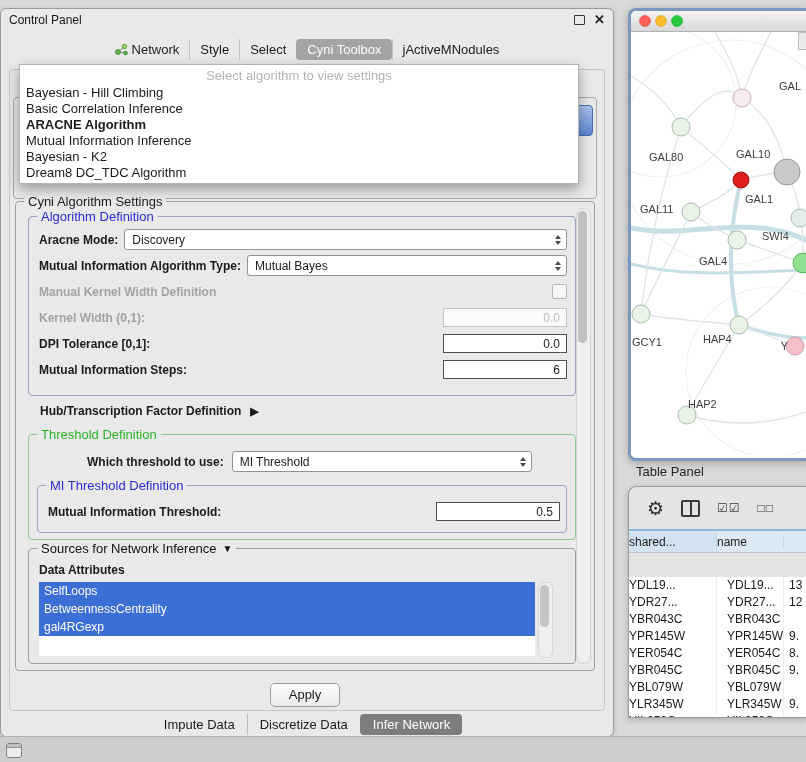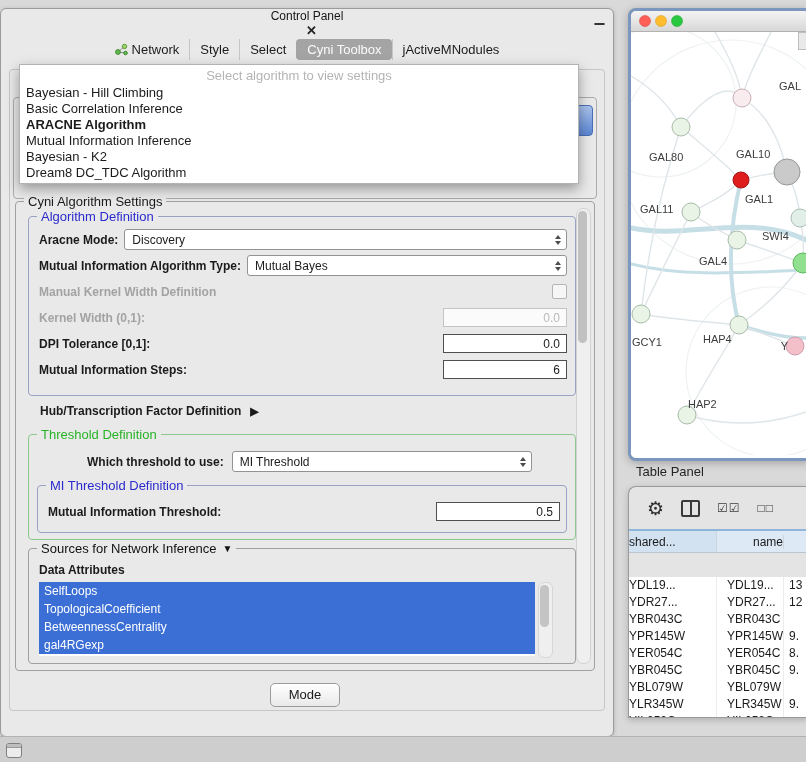--- a/index.html
+++ b/index.html
@@ -6,21 +6,21 @@
     background:#d9d9d9;font-family:"Liberation Sans",sans-serif;font-size:12px;color:#1b1b1b;}
 
   
   .bottom-strip{position:absolute;left:0;top:736px;width:806px;height:26px;background:#cecece;border-top:1px solid #b2b2b2;}
   .mini-icon{position:absolute;left:6px;top:743px;width:14px;height:13px;border:1px solid #7f7f7f;border-radius:3px;background:#ececec;}
   .mini-icon i{display:block;height:3px;background:#bdbdbd;border-bottom:1px solid #9a9a9a;border-radius:2px 2px 0 0;}
 
   
   .cp{position:absolute;left:0;top:8px;width:612px;height:727px;background:#e9e9e9;
       border:1px solid #9b9b9b;border-radius:6px;box-shadow:0 1px 4px rgba(0,0,0,.18);}
-  .cp-titlebar{position:absolute;left:0;top:0;width:100%;height:22px;display:flex;align-items:center;padding:0 8px;box-sizing:border-box;flex-direction:column;}
+  .cp-titlebar{position:absolute;left:0;top:0;width:100%;height:22px;display:flex;align-items:center;padding:0 8px;box-sizing:border-box;}
   .cp-title{font-size:12px;color:#161616;}
   .cp-float{margin-left:auto;width:9px;height:8px;border:1.5px solid #333;border-radius:1px;cursor:pointer;}
   .cp-close{margin-left:9px;font-weight:bold;font-size:13px;color:#222;cursor:pointer;line-height:12px;}
 
   .cp-tabs{position:absolute;left:0;top:30px;width:100%;display:flex;justify-content:center;align-items:center;font-size:13px;}
   .cp-tab{padding:3px 10px;display:flex;align-items:center;gap:4px;cursor:pointer;white-space:nowrap;}
   .cp-tab + .cp-tab{border-left:1px solid #c6c6c6;}
   .cp-tab.active{background:#a4a4a4;color:#fbfbfb;border-radius:4px;border-left-color:transparent;}
 
   .tab-content{position:absolute;left:8px;top:60px;width:594px;height:640px;border:1px solid #c6c6c6;border-radius:4px;}
@@ -104,21 +104,21 @@
   .gear{font-size:19px;color:#2e2e2e;cursor:pointer;line-height:19px;}
   .colicon{width:15px;height:13px;border:2px solid #3a3a3a;border-radius:2px;position:relative;cursor:pointer;}
   .colicon i{position:absolute;left:50%;top:0;bottom:0;width:2px;background:#3a3a3a;margin-left:-1px;}
   .checks,.unchecks{font-size:12px;color:#3a3a3a;letter-spacing:1px;cursor:pointer;}
   .thead{display:flex;height:21px;background:#dde9f4;border-top:2px solid #8fb6da;border-bottom:1px solid #b9c6d2;align-items:center;font-size:12px;}
   .tc{box-sizing:border-box;overflow:hidden;white-space:nowrap;}
   .c1{width:88px;border-right:1px solid #ccd6df;}
   .c2{width:67px;padding-left:10px;border-right:1px solid #ccd6df;}
   .c3{flex:1;padding-left:5px;}
   .thead .c1{background:#d2e2f1;height:100%;display:flex;align-items:center;}
-  .thead .c2{text-align:right;padding-left:0;}
+  .thead .c2{text-align:left;padding-left:0;}
   .trows{background:#fff;height:165px;overflow:hidden;margin-top:24px;}
   .trow{display:flex;height:17px;line-height:17px;font-size:12px;background:#fff;cursor:default;}
   .trow .c1,.trow .c2{border-right:1px solid #ececec;}
 </style>
 </head>
 <body>
 
 <div class="cp">
   <div class="cp-titlebar">
     <span class="cp-title">Control Panel</span>
@@ -243,32 +243,36 @@
     </div>
 
     <div class="group sources">
       <span class="legend">
         <span>Sources for Network Inference</span>
         <span style="font-size:10px;">▼</span>
       </span>
       <div class="src-attr">Data Attributes</div>
       <div class="attr-list">
         <div class="attr-item" style="background: rgb(59, 111, 214);">SelfLoops</div>
-        <div class="attr-item" style="background: rgb(59, 111, 214);">TopologicalCoefficient</div>
         <div class="attr-item" style="background: rgb(59, 111, 214);">BetweennessCentrality</div>
         <div class="attr-item" style="background: rgb(59, 111, 214);">gal4RGexp</div>
       </div>
       <div class="list-scroll">
           <div class="thumb"></div>
         </div>
     </div>
   </div>
 
-  <div class="apply-btn">Mode</div>
-
+  <div class="apply-btn">Apply</div>
+
+  <div class="bottom-tabs">
+    <div class="bt-tab">Impute Data</div>
+    <div class="bt-tab">Discretize Data</div>
+    <div class="bt-tab active">Infer Network</div>
+  </div>
 </div>
 
 <div class="net-window">
   <div class="net-titlebar">
     <svg width="48" height="14">
       <circle cx="7" cy="7" r="5.5" stroke="#d8463f" stroke-width="0.6" fill="#ff5f57"></circle>
       <circle cx="23" cy="7" r="5.5" stroke="#d9a125" stroke-width="0.6" fill="#febc2e"></circle>
       <circle cx="39" cy="7" r="5.5" stroke="#23a835" stroke-width="0.6" fill="#28c840"></circle>
     </svg>
   </div>

